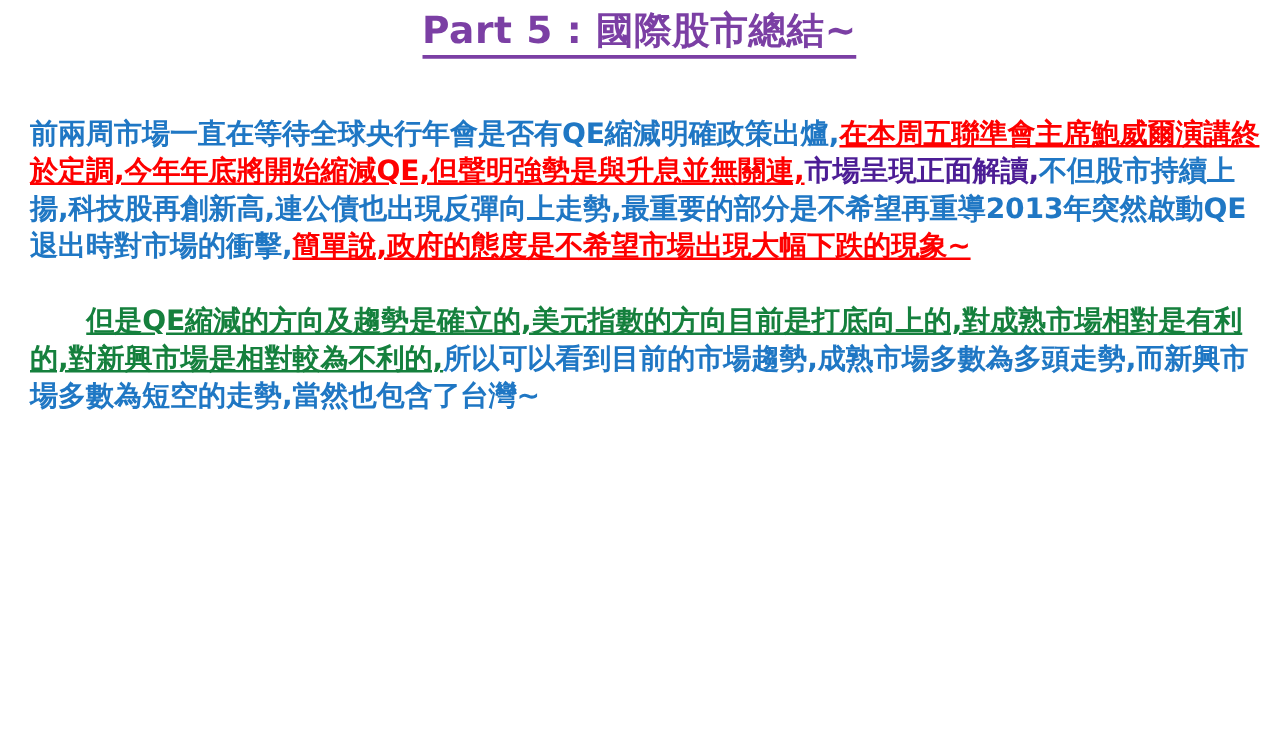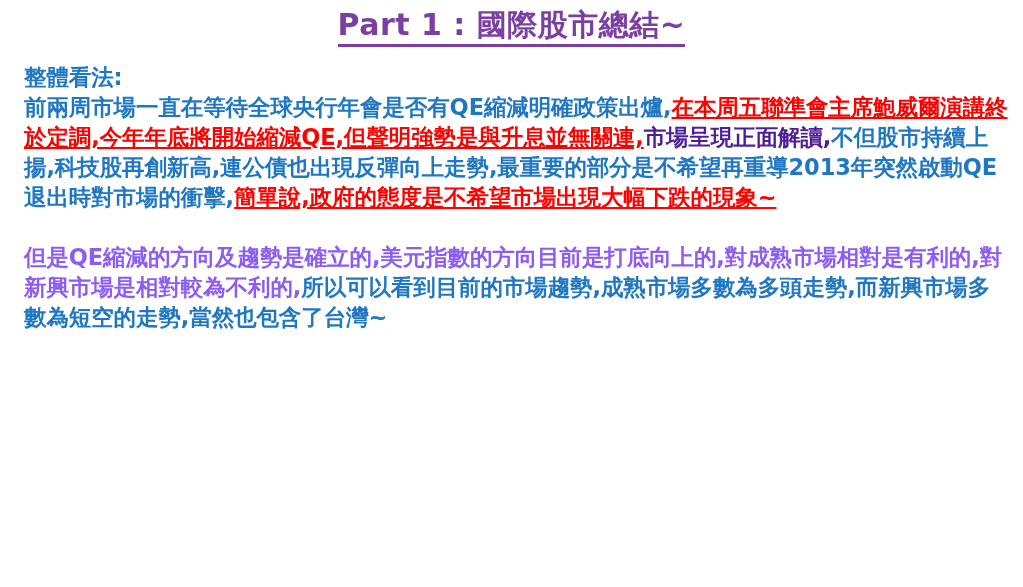--- a/index.html
+++ b/index.html
@@ -59,36 +59,36 @@
     margin: 0;
   }
   .para.gap-1 { margin-top: 0px; }
   .para.gap-2 { margin-top: 30px; }
   .para.gap-3 { margin-top: 30px; }
 
   
   .blue        { color: #1F77C4; }
   .red         { color: #4c1d95; }
   .red-u       { color: #FE0000; text-decoration: underline; text-underline-offset: 2px; text-decoration-thickness: 2px; }
-  .darkred-u   { color: #8b5cf6; text-underline-offset: 2px; text-decoration-thickness: 2px; }
+  .darkred-u   { color: #15803d; text-decoration: underline; text-underline-offset: 2px; text-decoration-thickness: 2px; margin-left: 45px; }
   .purple      { color: #7B3FA4; }
 </style>
 </head>
 <body>
 
 <div id="slide">
 
   <div class="title-row">
-    <span class="title-text">Part 1 : 國際股市總結~</span>
+    <span class="title-text">Part 5 : 國際股市總結~</span>
   </div>
 
   <div class="body-block">
 
     <p class="para gap-1">
-      <span class="blue">整體看法:</span><br>
+      <br>
       <span class="blue">前兩周市場一直在等待全球央行年會是否有QE縮減明確政策出爐,</span><span class="red-u">在本周五聯準會主席鮑威爾演講終於定調,今年年底將開始縮減QE,但聲明強勢是與升息並無關連,</span><span class="red">市場呈現正面解讀,</span><span class="blue">不但股市持續上揚,科技股再創新高,連公債也出現反彈向上走勢,最重要的部分是不希望再重導2013年突然啟動QE退出時對市場的衝擊,</span><span class="red-u">簡單說,政府的態度是不希望市場出現大幅下跌的現象~</span>
     </p>
 
     <p class="para gap-2">
       <span class="darkred-u">但是QE縮減的方向及趨勢是確立的,美元指數的方向目前是打底向上的,對成熟市場相對是有利的,對新興市場是相對較為不利的,</span><span class="blue">所以可以看到目前的市場趨勢,成熟市場多數為多頭走勢,而新興市場多數為短空的走勢,當然也包含了台灣~</span>
     </p>
 
 
   </div>
 </div>

